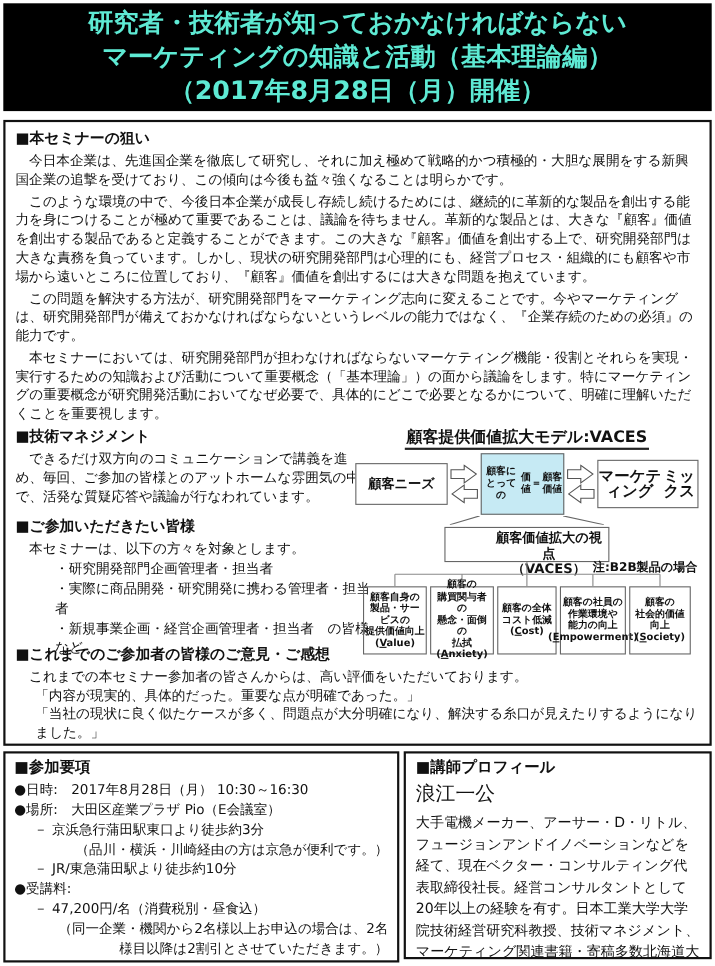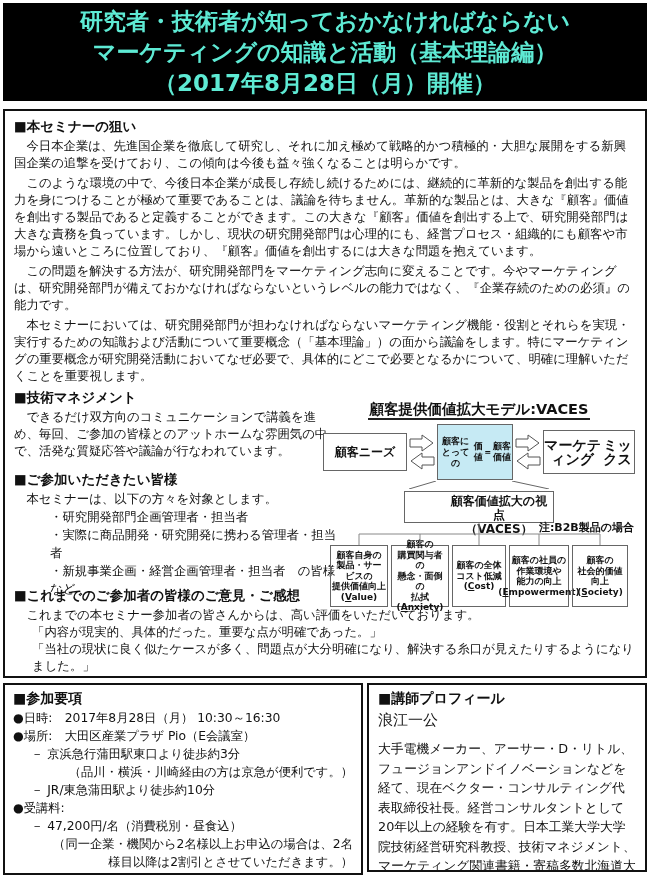--- a/index.html
+++ b/index.html
@@ -17,21 +17,21 @@
     border:2px solid #111; box-sizing:border-box; padding:5px 9px; overflow:hidden;
   }
   .sec-heading { font-size:13.5px; font-weight:bold; line-height:20px; }
   .para { font-size:12.4px; line-height:17px; margin:1px 0 3px; }
   .mid { position:relative; height:198px; margin-top:2px; }
   .leftcol { width:324px; }
   .leftcol .para { margin-bottom:10px; }
   .aud-item { font-size:12.4px; line-height:18px; padding-left:36px; }
 
   
-  .diagram { position:absolute; right:-2px; top:12px; width:318px; height:198px; }
+  .diagram { position:absolute; right:-2px; top:0; width:318px; height:198px; }
   .dg-title { text-align:center; margin-bottom:4px; }
   .dg-title span { font-size:14.5px; font-weight:bold; border-bottom:2px solid #222; padding:0 2px 1px; }
   .dg-row { display:flex; align-items:center; justify-content:center; gap:2px; height:58px; }
   .dg-box {
     border:1px solid #666; background:#fff; box-sizing:border-box;
     display:flex; flex-direction:row; align-items:center; justify-content:center;
     text-align:center; font-weight:bold;
   }
   .needs { width:84px; height:38px; font-size:12px; }
   .valuebox { width:76px; height:56px; font-size:9px; line-height:11px; }
@@ -59,21 +59,21 @@
   }
   .box-heading { font-size:14px; font-weight:bold; line-height:21px; }
   .req-line { font-size:12.3px; line-height:18px; }
   .ind1 { padding-left:18px; }
   .ind2 { padding-left:33px;text-align:right; }
 
   .profbox {
     position:absolute; left:367px; top:683px; width:280px; height:189px;
     border:2px solid #111; box-sizing:border-box; padding:3px 9px; overflow:hidden;
   }
-  .prof-name { font-size:15px; line-height:18px; margin:4px 0 8px;font-family:Liberation Mono, monospace; }
+  .prof-name { font-size:18px; line-height:18px; margin:4px 0 8px; }
   .prof-bio { font-size:12.8px; line-height:19.5px; }
   u { text-decoration:underline; }
 </style>
 </head>
 <body>
 
 <div class="titlebar">
   <div>研究者・技術者が知っておかなければならない</div>
   <div>マーケティングの知識と活動（基本理論編）</div>
   <div>（2017年8月28日（月）開催）</div>

